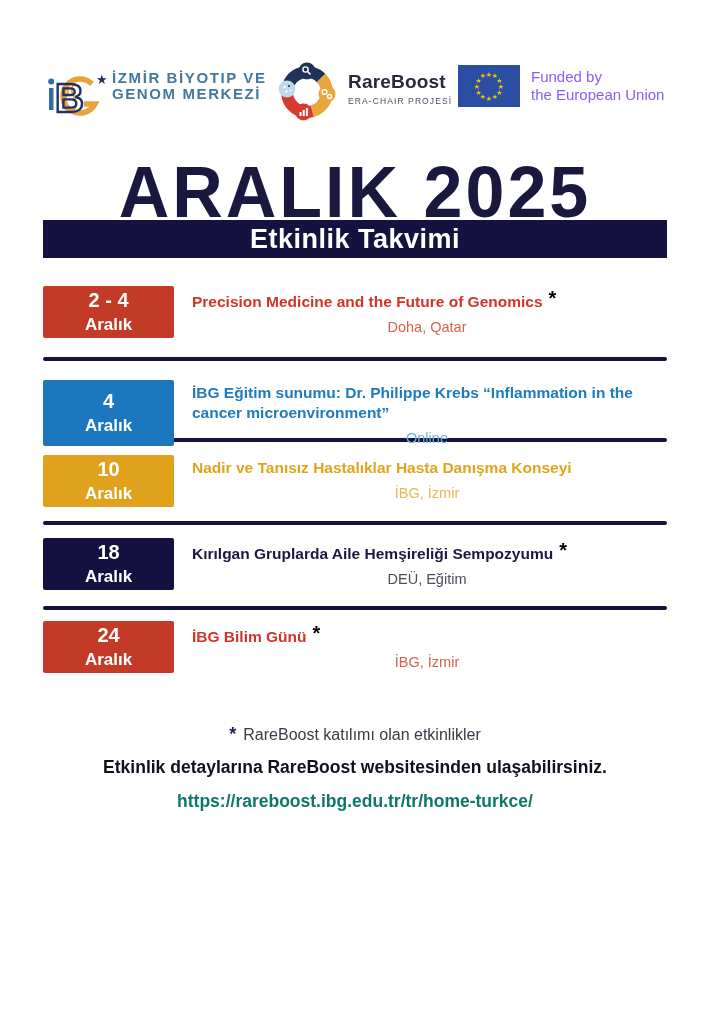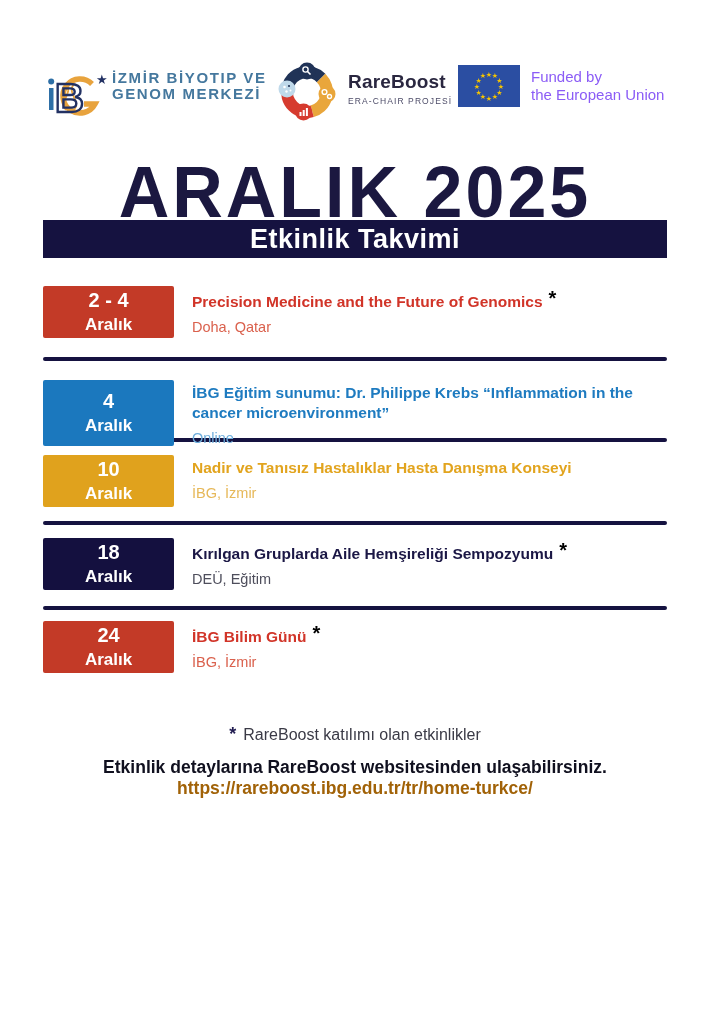--- a/index.html
+++ b/index.html
@@ -47,27 +47,27 @@
   .date-box{
     width:131px;min-height:52px;flex:0 0 131px;background:var(--c-box);
     color:#ffffff;display:flex;flex-direction:column;align-items:center;justify-content:center;
     border-radius:2px;
   }
   .date-day{font-size:20px;font-weight:700;}
   .date-month{font-size:17px;font-weight:700;margin-top:3px;}
   .event-info{margin-left:18px;width:470px;padding-top:3px;}
   .event-title{font-size:15.5px;font-weight:700;color:var(--c-title);line-height:20px;}
   .ast{font-size:20px;font-weight:700;margin-left:6px;position:relative;top:-2px;}
-  .event-loc{font-size:14.5px;color:var(--c-loc);margin-top:7px;}
+  .event-loc{font-size:14.5px;color:var(--c-loc);margin-top:7px;text-align:center;}
   
   .footer{position:absolute;left:43px;top:724px;width:624px;text-align:center;}
   .note-line{font-size:16px;color:#3A3A46;}
   .note-mark{color:#201C50;font-weight:700;font-size:18px;margin-right:7px;}
   .info-line{font-size:17.5px;font-weight:700;color:#10101F;margin-top:12px;}
-  .url-line{font-size:17.5px;font-weight:700;color:#a16207;}
+  .url-line{font-size:17.5px;font-weight:700;color:#0f766e;margin-top:13px;}
 </style>
 </head>
 <body>
 
 <div class="page" style="--navy: #151240;">
 
   <div class="logo-row">
 
     <svg class="ibg-logo" viewBox="0 0 64 54">
       <path d="M 46 16 A 17 17 0 1 0 49 36 L 38 36" fill="none" stroke="#E8A33D" stroke-width="5.5"></path>

